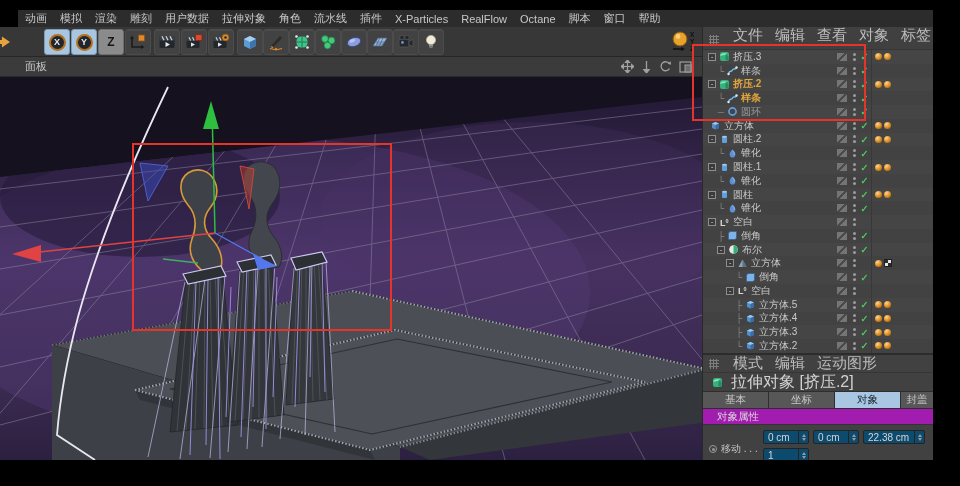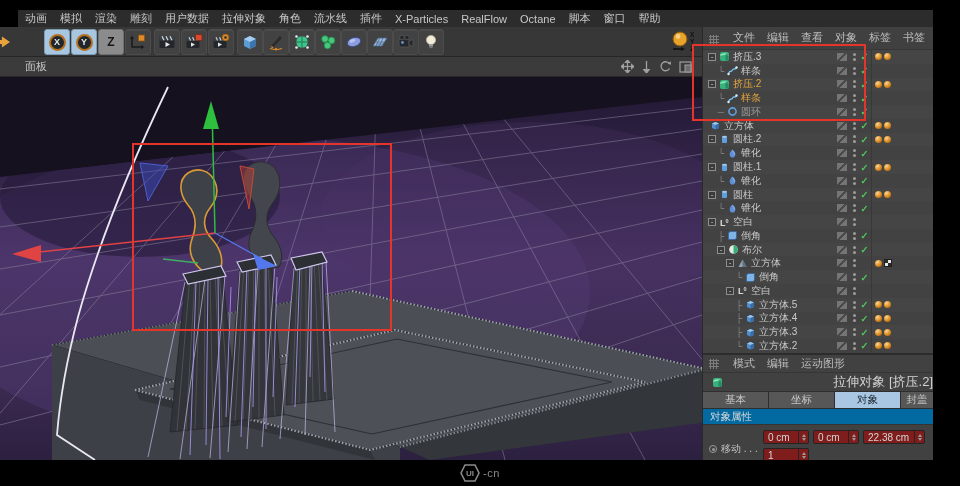--- a/index.html
+++ b/index.html
@@ -36,63 +36,63 @@
   .vp-controls svg{display:block;}
   .scene{position:absolute;left:0;top:20px;width:702px;height:383px;display:block;}
 
   
   .right-panel{position:absolute;left:702px;top:17px;width:231px;height:433px;background:#404040;
                border-left:1px solid #292929;box-sizing:border-box;overflow:hidden;}
   .om-menubar{position:absolute;left:0;top:0;width:100%;height:23px;display:flex;align-items:flex-end;
               gap:12px;padding:0 0 4px 6px;box-sizing:border-box;background:#404040;border-bottom:1px solid #363636;}
   .grip{width:10px;height:10px;flex:none;margin-right:2px;
         background-image:radial-gradient(#7e7e7e 1px,transparent 1.2px);background-size:3px 3px;}
-  .om-menubar .mi,.am-menubar .mi{font-size:11px;color:#bdbdbd;white-space:nowrap;}
+  .om-menubar .mi,.am-menubar .mi{font-size:15px;color:#bdbdbd;white-space:nowrap;}
   .om-rows{position:absolute;left:0;top:23px;width:100%;height:303px;overflow:hidden;}
   .om-row{display:flex;align-items:center;height:13.77px;padding-left:5px;box-sizing:border-box;font-size:10px;color:#c9c9c9;}
   .om-row:nth-child(odd){background:#454545;}
   .om-row:nth-child(even){background:#424242;}
   .om-row .name{display:flex;align-items:center;flex:0 0 126px;min-width:0;overflow:hidden;white-space:nowrap;}
   .om-row .pad{flex:none;}
   .om-row .br{color:#8a8a8a;font-size:9px;width:8px;flex:none;text-align:center;}
   .om-row .exp{width:8px;height:8px;border:1px solid #8e8e8e;background:#3b3b3b;color:#d0d0d0;font-size:8px;
                line-height:6px;text-align:center;flex:none;margin-right:1px;box-sizing:border-box;}
   .om-row .lbl{overflow:hidden;text-overflow:clip;white-space:nowrap;}
-  .om-row.sel .lbl{color:#e2a43c;}
+  .om-row.sel .lbl{color:#e2a43c;font-weight:bold;}
   .om-row .lbl.dim{color:#9b9b9b;}
   .ti{width:11px;height:11px;flex:none;margin:0 3px 0 2px;display:inline-flex;}
   .col-layer{flex:0 0 16px;display:flex;justify-content:center;}
   .lbox{width:10px;height:8px;background:#757575;position:relative;overflow:hidden;}
   .lbox::after{content:"";position:absolute;inset:0;background:linear-gradient(135deg,transparent 44%,#4a4a4a 44%,#4a4a4a 58%,transparent 58%);}
   .col-dots{flex:0 0 8px;display:flex;justify-content:center;}
   .vdots{width:3px;height:3px;border-radius:50%;background:#9c9c9c;box-shadow:0 5px 0 #9c9c9c;margin-top:-4px;}
   .col-check{flex:0 0 13px;text-align:center;color:#4ec95e;font-size:9.5px;font-weight:bold;}
   .col-tags{flex:1;display:flex;align-items:center;gap:2px;padding-left:3px;border-left:1px solid #383838;height:100%;box-sizing:border-box;}
   .tag-ball{width:7px;height:7px;border-radius:50%;flex:none;
             background:radial-gradient(circle at 35% 30%,#ffd591,#d98a20 55%,#8a5510);}
   .tag-disp{width:8px;height:8px;flex:none;border:1px solid #1f1f1f;box-sizing:border-box;
             background:conic-gradient(#e6e6e6 0 25%,#2b2b2b 0 50%,#e6e6e6 0 75%,#2b2b2b 0);}
 
   
   .am{position:absolute;left:0;top:326px;width:100%;height:107px;background:#414141;border-top:2px solid #2c2c2c;box-sizing:border-box;}
   .am-menubar{display:flex;align-items:center;gap:12px;height:17px;padding-left:6px;border-bottom:1px solid #363636;}
-  .am-object{display:flex;align-items:center;gap:17px;height:18px;padding-left:7px;font-size:13px;color:#d2d2d2;justify-content:space-between;}
+  .am-object{display:flex;align-items:center;gap:5px;height:18px;padding-left:7px;font-size:16px;color:#d2d2d2;}
   .am-tabs{display:flex;height:16px;background:#fde047;border-top:1px solid #2e2e2e;border-bottom:1px solid #2e2e2e;}
   .am-tab{flex:0 0 66px;display:flex;align-items:center;justify-content:center;font-size:10.5px;color:#c9c9c9;
           background:#575757;border-right:1px solid #2e2e2e;box-sizing:border-box;}
   .am-tab.partialtab{flex:0 0 33px;overflow:hidden;}
   .am-tab.active{background:#a9c7e2;color:#16222c;}
-  .am-section{height:15px;display:flex;align-items:center;padding-left:7px;font-size:10.5px;color:#d8d8d8;
-              background:#0369a1;border-bottom:1px solid #333;}
+  .am-section{height:15px;display:flex;align-items:center;padding-left:14px;font-size:10.5px;color:#d8d8d8;
+              background:#a21caf;border-bottom:1px solid #333;}
   .am-params{padding:3px 0 0 6px;overflow:hidden;height:52px;}
   .am-prow{display:flex;align-items:center;height:18px;gap:4px;}
   .pkey{display:flex;align-items:center;gap:4px;flex:0 0 50px;font-size:10px;color:#c6c6c6;overflow:hidden;white-space:nowrap;margin-top:24px;}
   .kdot{width:8px;height:8px;border:1px solid #9a9a9a;border-radius:50%;position:relative;flex:none;box-sizing:border-box;}
   .kdot::after{content:"";position:absolute;left:1.5px;top:1.5px;width:3px;height:3px;border-radius:50%;background:#9a9a9a;}
-  .fld{height:14px;background:#7f1d1d;border:1px solid #242424;border-radius:2px;display:flex;align-items:center;
+  .fld{height:14px;background:#0c4a6e;border:1px solid #242424;border-radius:2px;display:flex;align-items:center;
        font-size:10px;color:#d5d5d5;box-sizing:border-box;}
   .fld .fv{flex:1;padding:0 4px;white-space:nowrap;overflow:hidden;}
   .stp{width:9px;height:100%;border-left:1px solid #242424;display:flex;flex-direction:column;
        align-items:center;justify-content:center;gap:1px;flex:none;}
   .stp i{width:0;height:0;border-left:2.5px solid transparent;border-right:2.5px solid transparent;}
   .stp .up{border-bottom:3px solid #9a9a9a;}
   .stp .dn{border-top:3px solid #9a9a9a;}
 
   
   .bottombar{position:absolute;left:0;top:460px;width:960px;height:26px;background:#000;
@@ -1040,25 +1040,16 @@
                   <i class="up"></i>
                   <i class="dn"></i>
                 </span>
               </div>
             </div>
           </div>
       </div>
     </div>
   </div>
 
-  <div class="bottombar">
-    <div class="wm">
-      <svg width="20" height="18" viewBox="0 0 20 18">
-        <polygon points="5,1 15,1 19,9 15,17 5,17 1,9" fill="none" stroke="#8a8a8a" stroke-width="1.6"></polygon>
-        <text x="10" y="12" text-anchor="middle" font-size="8" font-family="Liberation Sans, sans-serif" fill="#8a8a8a" font-weight="bold">UI</text>
-      </svg>
-      <span class="wtxt">-cn</span>
-    </div>
-  </div>
 
   <div class="anno r1"></div>
   <div class="anno r2"></div>
 </div>
 
 </body></html>

